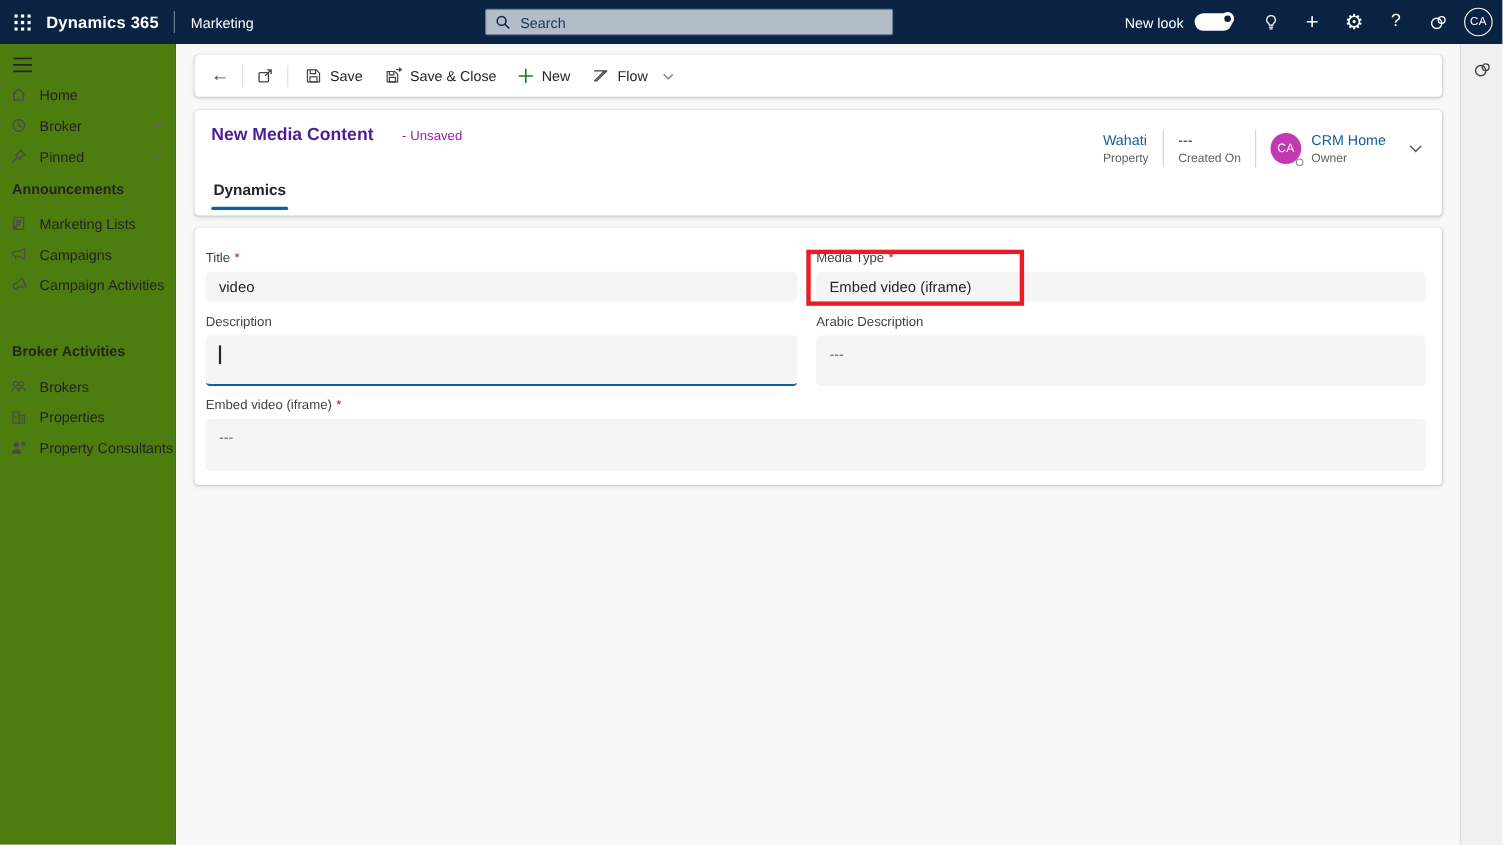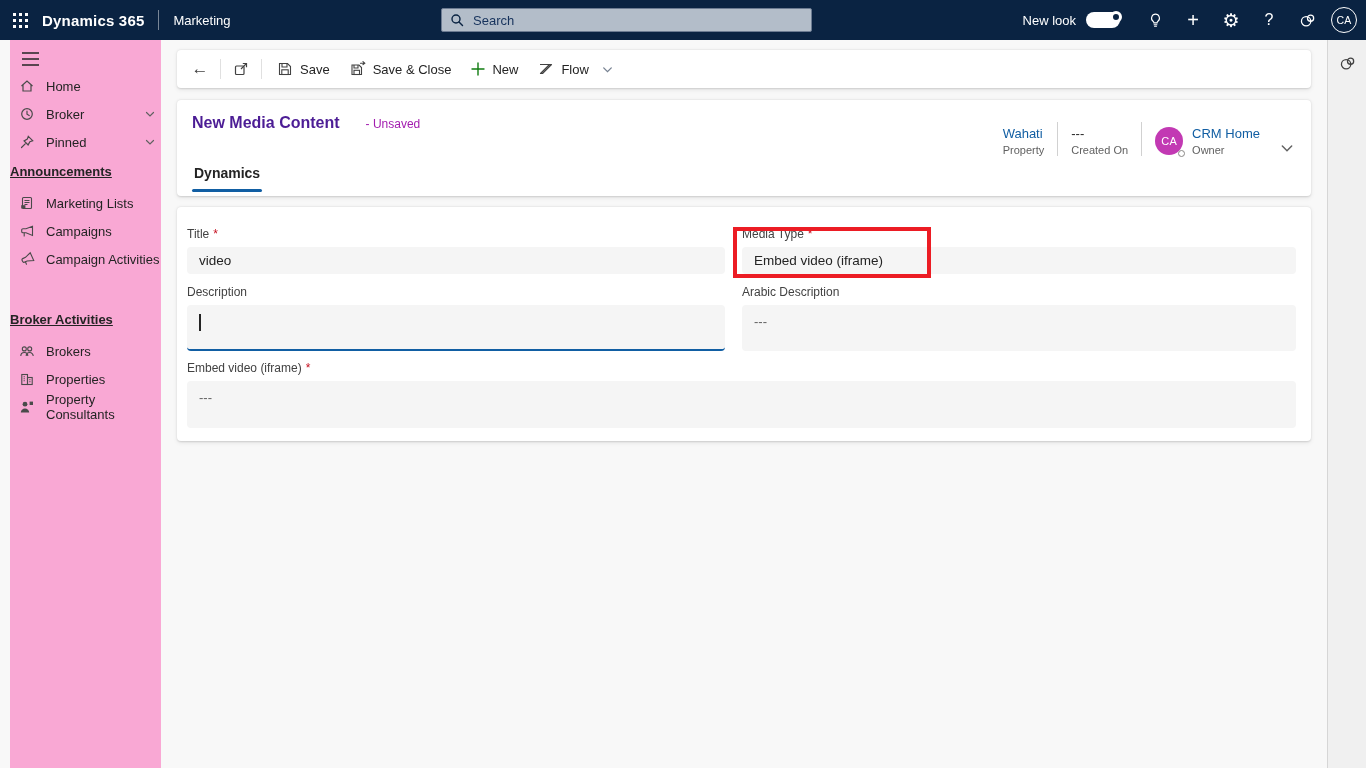--- a/index.html
+++ b/index.html
@@ -47,34 +47,34 @@
   .tb-ibtn.glyph-gear { font-size:19px; }
   .tb-ibtn.glyph-plus { font-size:20px; font-weight:300; }
   .tb-avatar {
     width:26px; height:26px; border:1.5px solid #fff; border-radius:50%;
     display:flex; align-items:center; justify-content:center;
     font-size:10.5px; margin:0 9px 0 5px; letter-spacing:.3px;
   }
 
   
   #sidebar {
-    position:absolute; top:40px; left:10px; bottom:0; width:160px;
-    background:#f9a8d4; border-right:4px solid #0f766e;
+    position:absolute; top:40px; left:0; bottom:0; width:160px;
+    background:#4d7c0f; border-right:1px solid #0f766e;
   }
   .sb-burger { margin:6px 0 0 7px; width:28px; height:26px; display:flex; align-items:center; justify-content:center; }
   .sb-list { margin-top:0; }
   .sb-item {
     height:28px; display:flex; align-items:center; gap:11px;
     padding-left:9px; font-size:13px; color:#242424; cursor:pointer;
   }
   .sb-item .sb-ico { width:16px; height:16px; flex:none; color:#4a4a4a; display:flex; align-items:center; }
   .sb-chev { margin-left:auto; margin-right:10px; color:#616161; display:flex; }
   .sb-header {
-    height:26px; display:flex; align-items:center; padding-left:0;
-    font-size:13px; font-weight:bold; color:#242424;text-decoration:underline;
+    height:26px; display:flex; align-items:center; padding-left:11px;
+    font-size:13px; font-weight:bold; color:#242424;
   }
   .sb-group-a { margin-top:2px; }
   .sb-group-b { margin-top:33px; }
   .sb-group-items { margin-top:5px; }
 
   
   #rail {
     position:absolute; top:40px; right:0; bottom:0; width:39px;
     background:#f0f0f0; border-left:1px solid #d6d6d6;
   }
@@ -101,21 +101,21 @@
 
   
   #hdrcard { top:60px; height:96px; }
   .title-row { position:absolute; left:15px; top:14px; display:flex; align-items:baseline; }
   .rec-title { font-size:16px; font-weight:600; color:#4c1d95; margin:0;text-align:center; }
   .rec-status { margin-left:26px; font-size:12px; color:#a21caf; }
   .tabs { position:absolute; left:15px; top:64px; }
   .tab { display:inline-block; }
   .tab-label { font-size:14px; font-weight:600; color:#242424; padding:0 2px; }
   .tab-underline { height:3px; background:#115ea3; border-radius:2px; margin-top:8px; }
-  .hdr-right { position:absolute; right:16px; top:14px; height:42px; display:flex; align-items:flex-end; gap:13px; }
+  .hdr-right { position:absolute; right:16px; top:14px; height:42px; display:flex; align-items:center; gap:13px; }
   .hf { display:flex; flex-direction:column; gap:3px; }
   .hf-value { font-size:13px; color:#242424; line-height:15px; }
   .hf-value.link { color:#115ea3; }
   .hf-label { font-size:11px; color:#616161; line-height:12px; }
   .hdr-sep { width:1px; height:34px; background:#d1d1d1; }
   .owner-block { display:flex; align-items:center; gap:9px; }
   .avatar {
     position:relative; width:28px; height:28px; border-radius:50%; background:#c239b3;
     color:#fff; font-size:11px; display:flex; align-items:center; justify-content:center; letter-spacing:.3px;
   }

